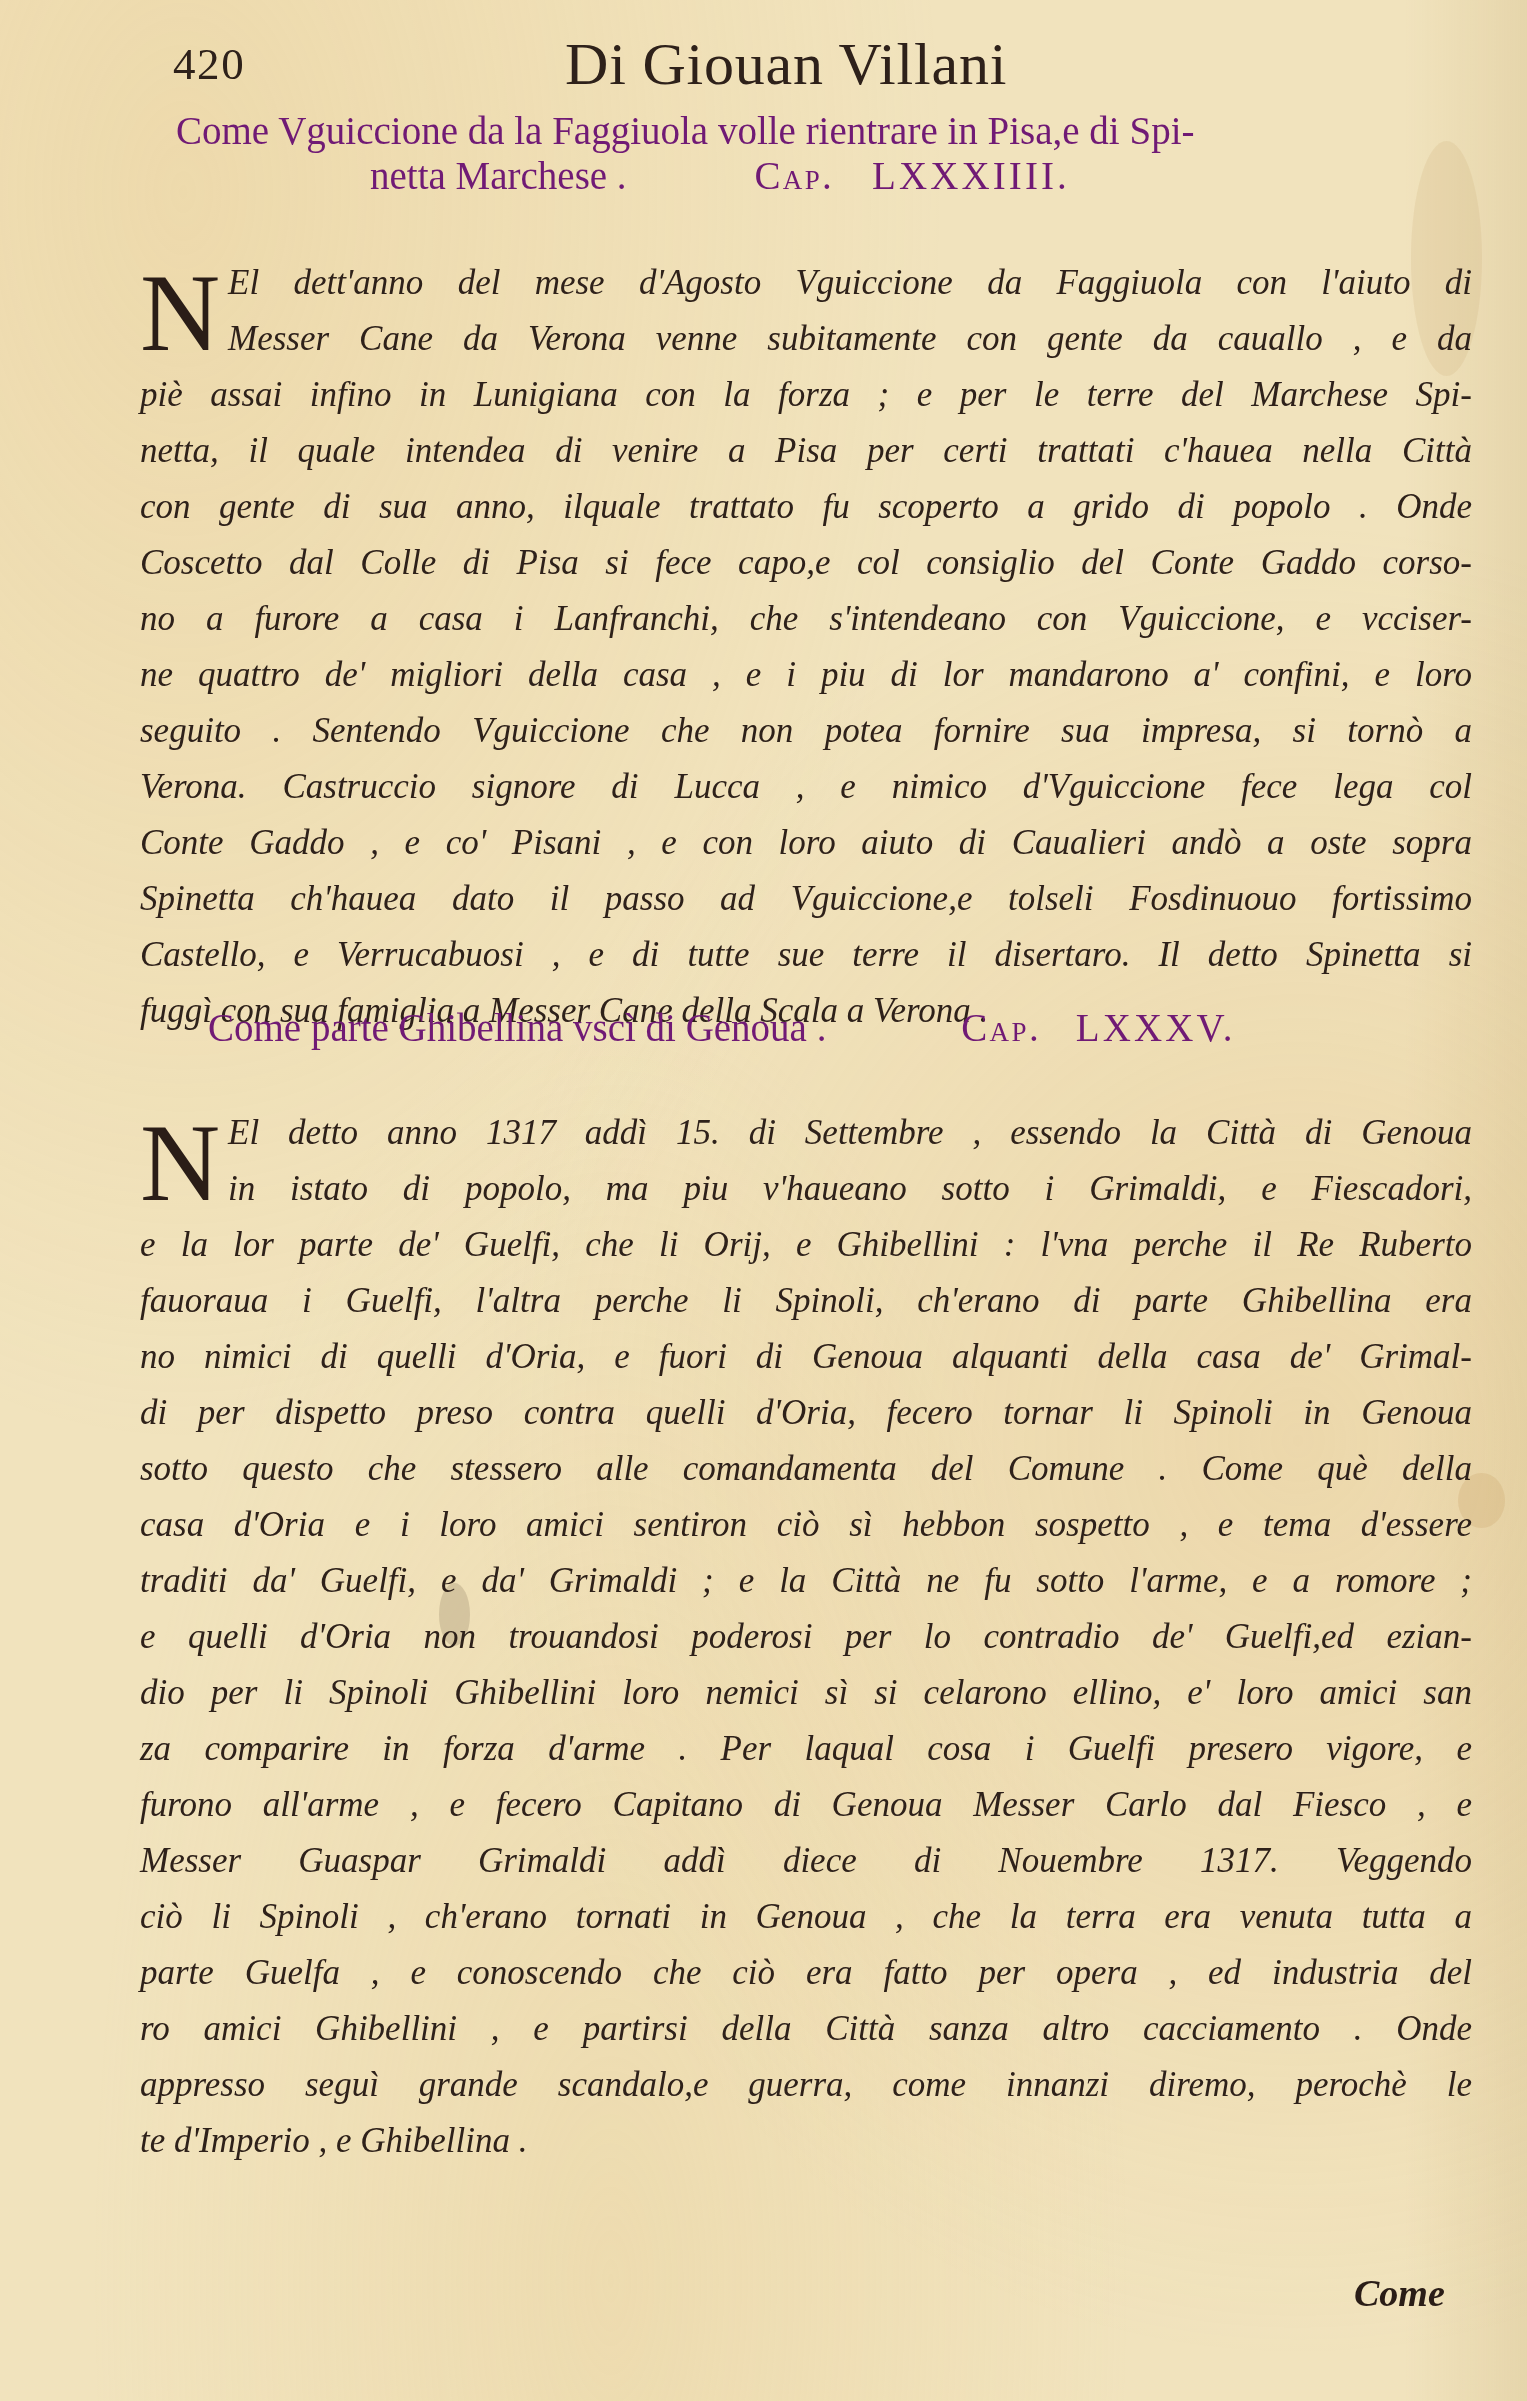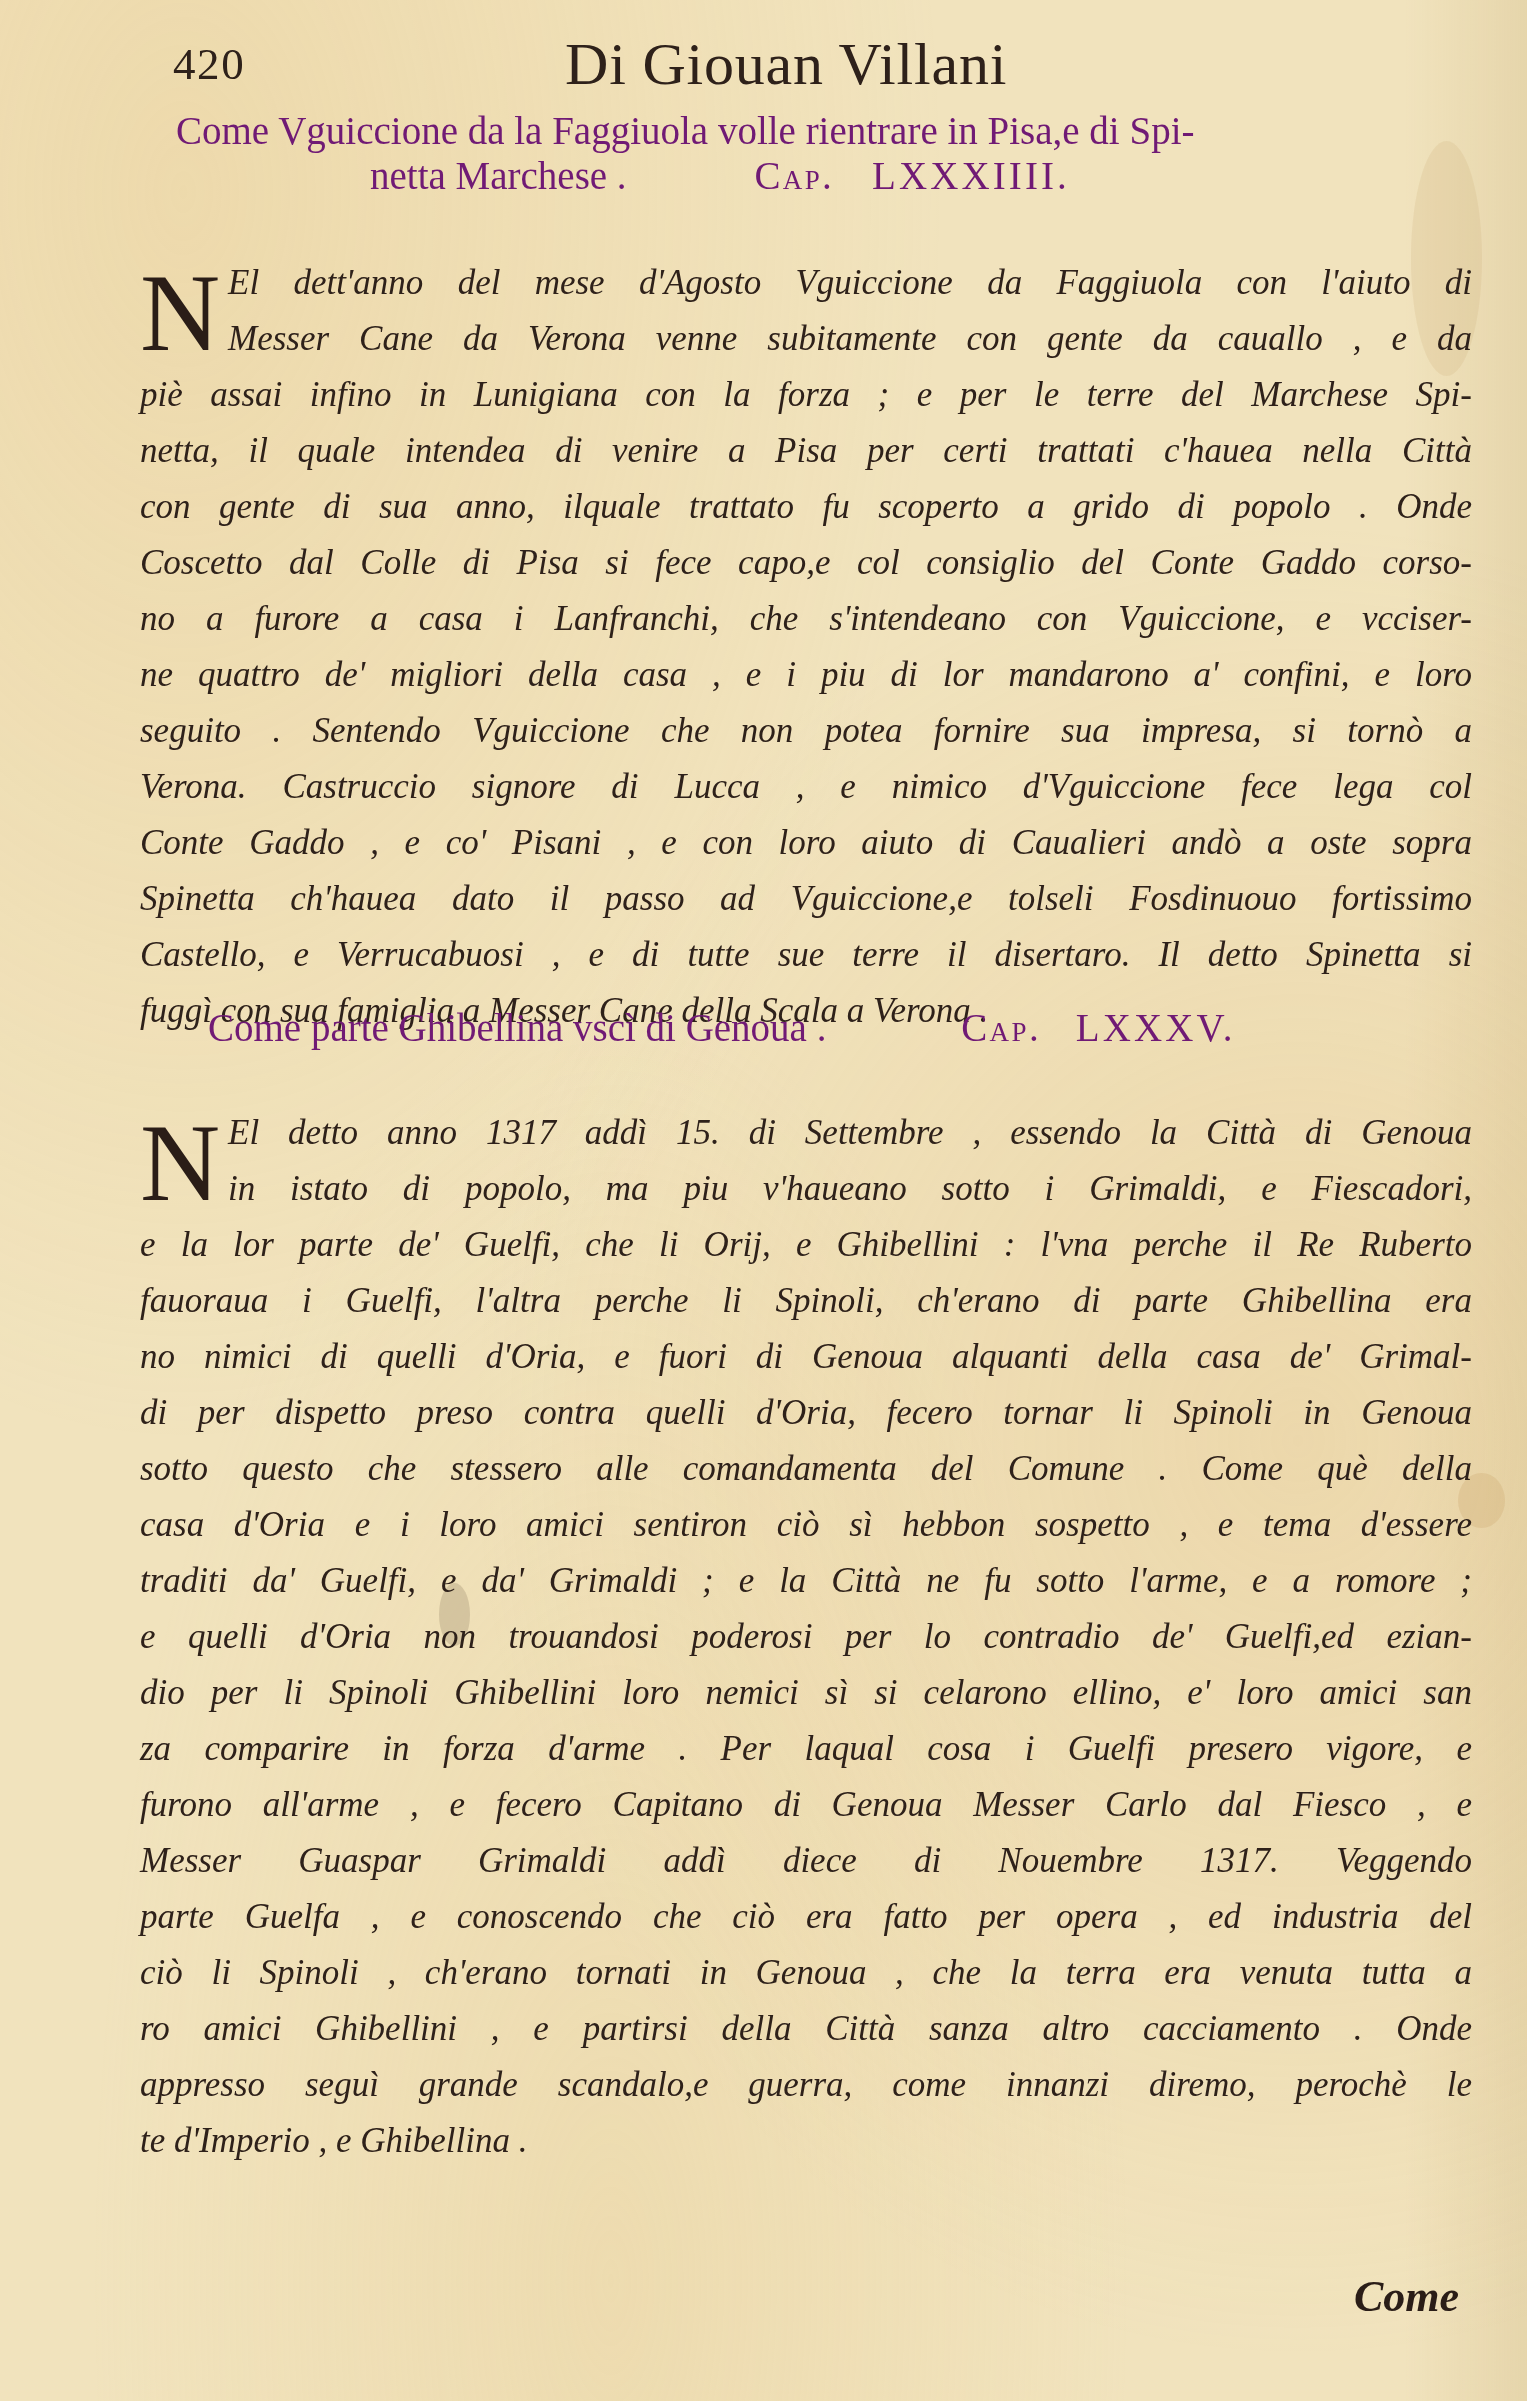--- a/index.html
+++ b/index.html
@@ -107,21 +107,21 @@
     .para1 { top: 255px; }
     .para2 { top: 1105px; }
 
     .catchword {
       position: absolute;
       left: 1354px;
       top: 2271px;
       font-family: "Liberation Serif", serif;
       font-style: italic;
       font-weight: bold;
-      font-size: 44px;
+      font-size: 38px;
       color: #2a1d17;
     }
     .stain {
       position: absolute;
       border-radius: 50%;
       pointer-events: none;
     }
   </style>
 </head>
 <body>
@@ -182,22 +182,22 @@
       <span class="line">no nimici di quelli d'Oria, e fuori di Genoua alquanti della casa de' Grimal-</span>
       <span class="line">di per dispetto preso contra quelli d'Oria, fecero tornar li Spinoli in Genoua</span>
       <span class="line">sotto questo che stessero alle comandamenta del Comune . Come què della</span>
       <span class="line">casa d'Oria e i loro amici sentiron ciò sì hebbon sospetto , e tema d'essere</span>
       <span class="line">traditi da' Guelfi, e da' Grimaldi ; e la Città ne fu sotto l'arme, e a romore ;</span>
       <span class="line">e quelli d'Oria non trouandosi poderosi per lo contradio de' Guelfi,ed ezian-</span>
       <span class="line">dio per li Spinoli Ghibellini loro nemici sì si celarono ellino, e' loro amici san</span>
       <span class="line">za comparire in forza d'arme . Per laqual cosa i Guelfi presero vigore, e</span>
       <span class="line">furono all'arme , e fecero Capitano di Genoua Messer Carlo dal Fiesco , e</span>
       <span class="line">Messer Guaspar Grimaldi addì diece di Nouembre 1317. Veggendo</span>
+      <span class="line">ciò li Spinoli , ch'erano tornati in Genoua , che la terra era venuta tutta a</span>
       <span class="line">parte Guelfa , e conoscendo che ciò era fatto per opera , ed industria del</span>
-      <span class="line">ciò li Spinoli , ch'erano tornati in Genoua , che la terra era venuta tutta a</span>
       <span class="line">ro amici Ghibellini , e partirsi della Città sanza altro cacciamento . Onde</span>
       <span class="line">appresso seguì grande scandalo,e guerra, come innanzi diremo, perochè le</span>
       <span class="line last">te d'Imperio , e Ghibellina .</span>
     </div>
   </section>
 
   <div class="catchword">Come</div>
 </div>
 
 

